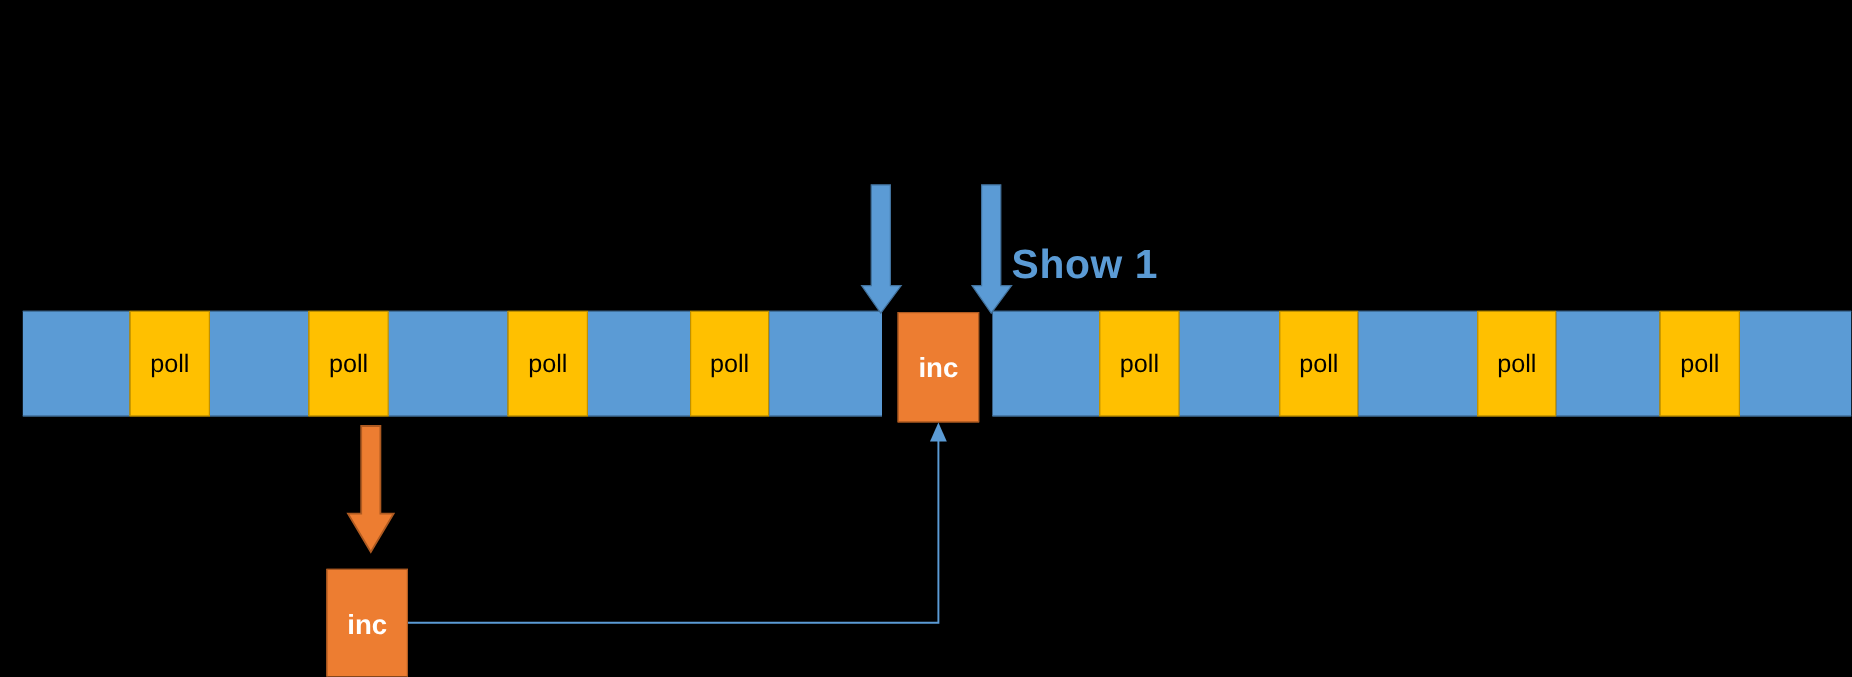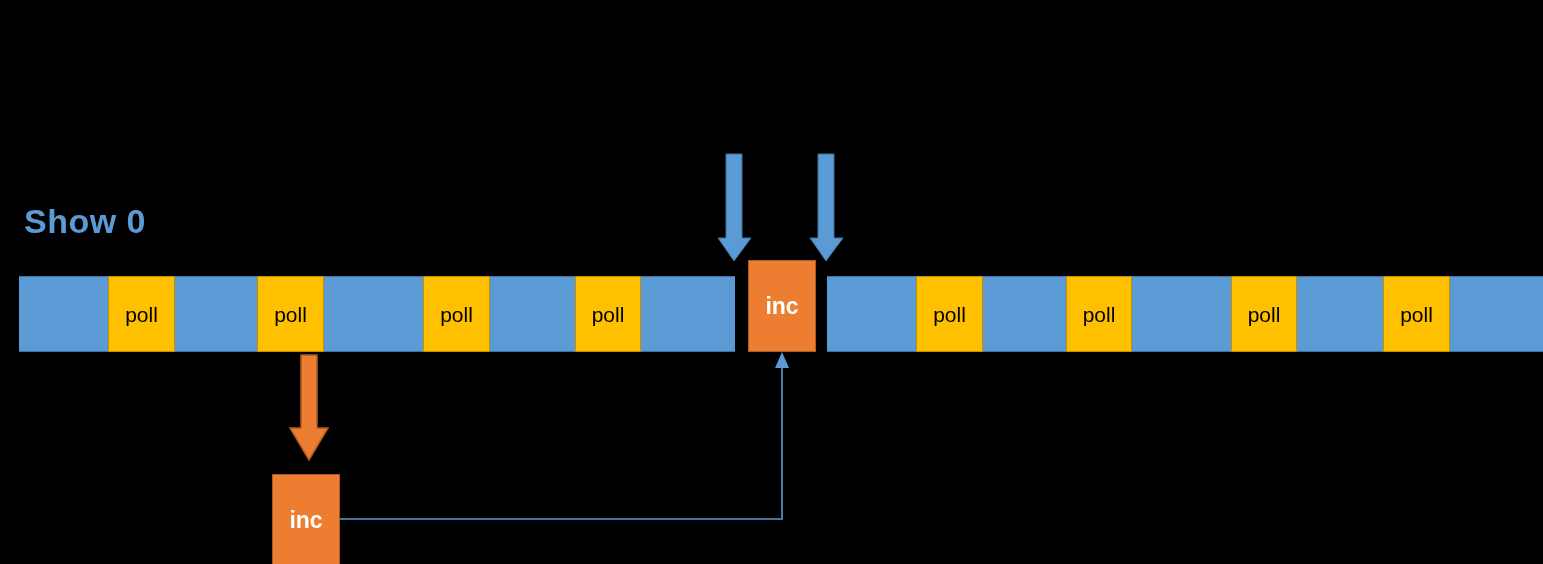--- a/index.html
+++ b/index.html
@@ -12,22 +12,22 @@
     width: 1543px;
     height: 564px;
     background: #000000;
     overflow: hidden;
     font-family: "Liberation Sans", sans-serif;
   }
 
   
   .timeline {
     position: absolute;
-    height: 76px;
-    top: 276px;
+    height: 88px;
+    top: 259px;
     display: flex;
     box-sizing: border-box;
     align-items: center;
   }
   .seg {
     height: 100%;
     box-sizing: border-box;
     display: flex;
     align-items: center;
     justify-content: center;
@@ -93,22 +93,22 @@
     width: 1543px;
     height: 564px;
     pointer-events: none;
   }
 </style>
 </head>
 <body>
 
 <div id="canvas">
 
-  <div class="show-label" id="show0-label">Show 0</div>
 
+  <div class="show-label" id="show1-label">Show 1</div>
 
   <div class="timeline" id="timeline-left" style="left:19px; width:716px;">
     <div class="seg idle" style="width:89px;"></div>
     <div class="seg poll" style="width:67px;">poll</div>
     <div class="seg idle" style="width:82px;"></div>
     <div class="seg poll" style="width:67px;">poll</div>
     <div class="seg idle" style="width:99px;"></div>
     <div class="seg poll" style="width:67px;">poll</div>
     <div class="seg idle" style="width:85px;"></div>
     <div class="seg poll" style="width:66px;">poll</div>

